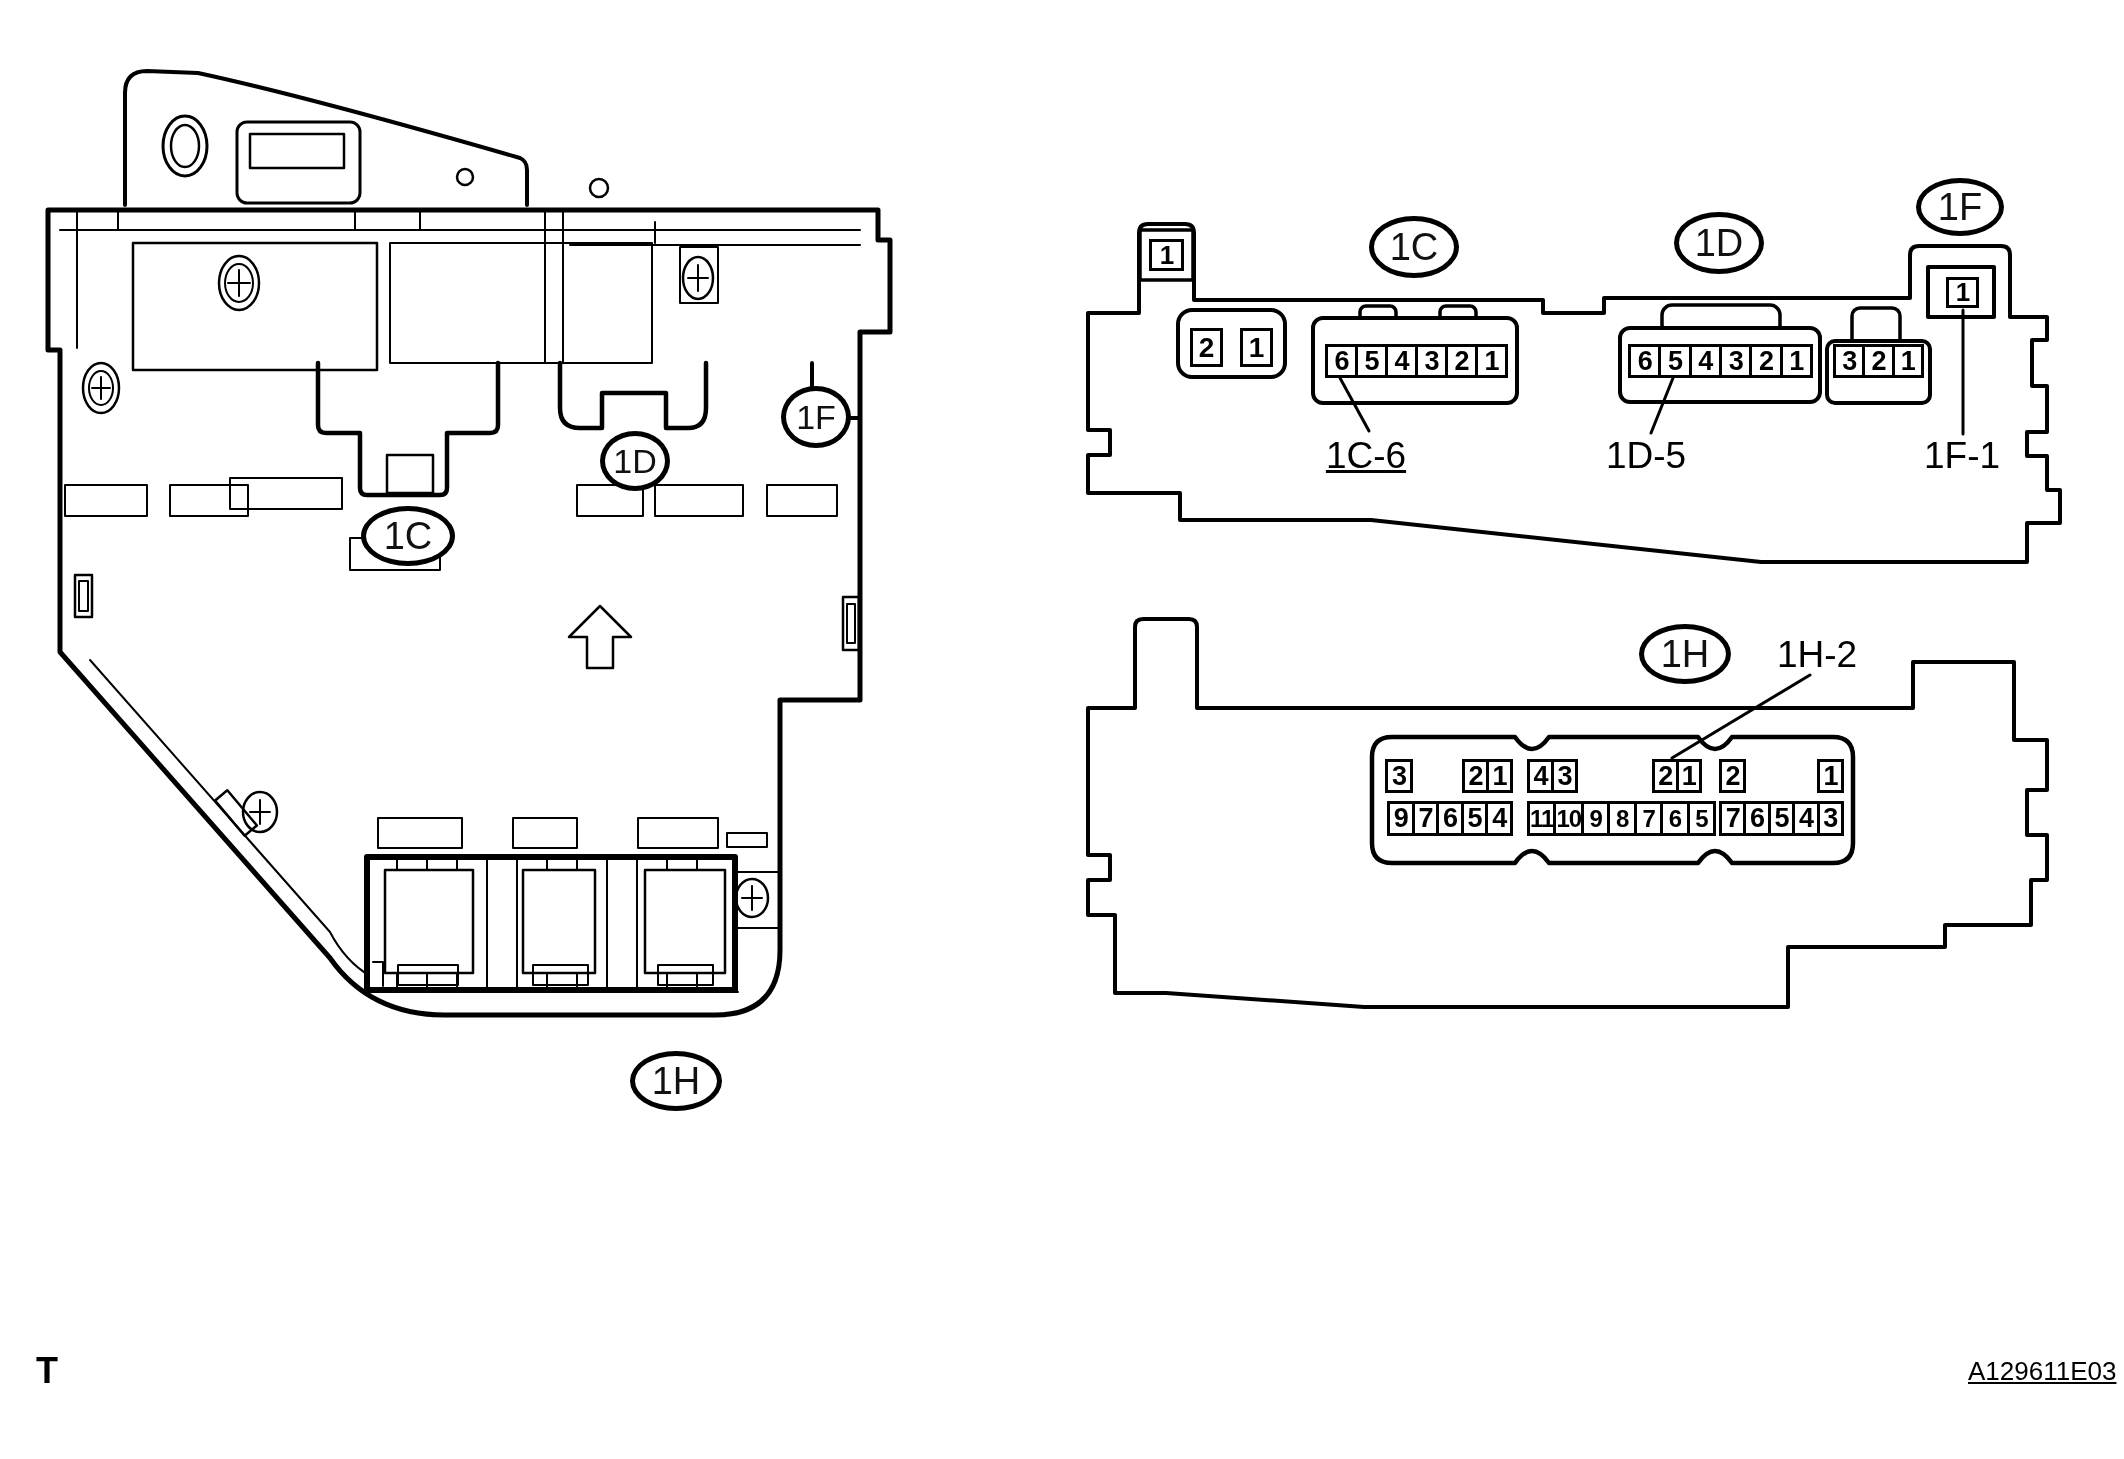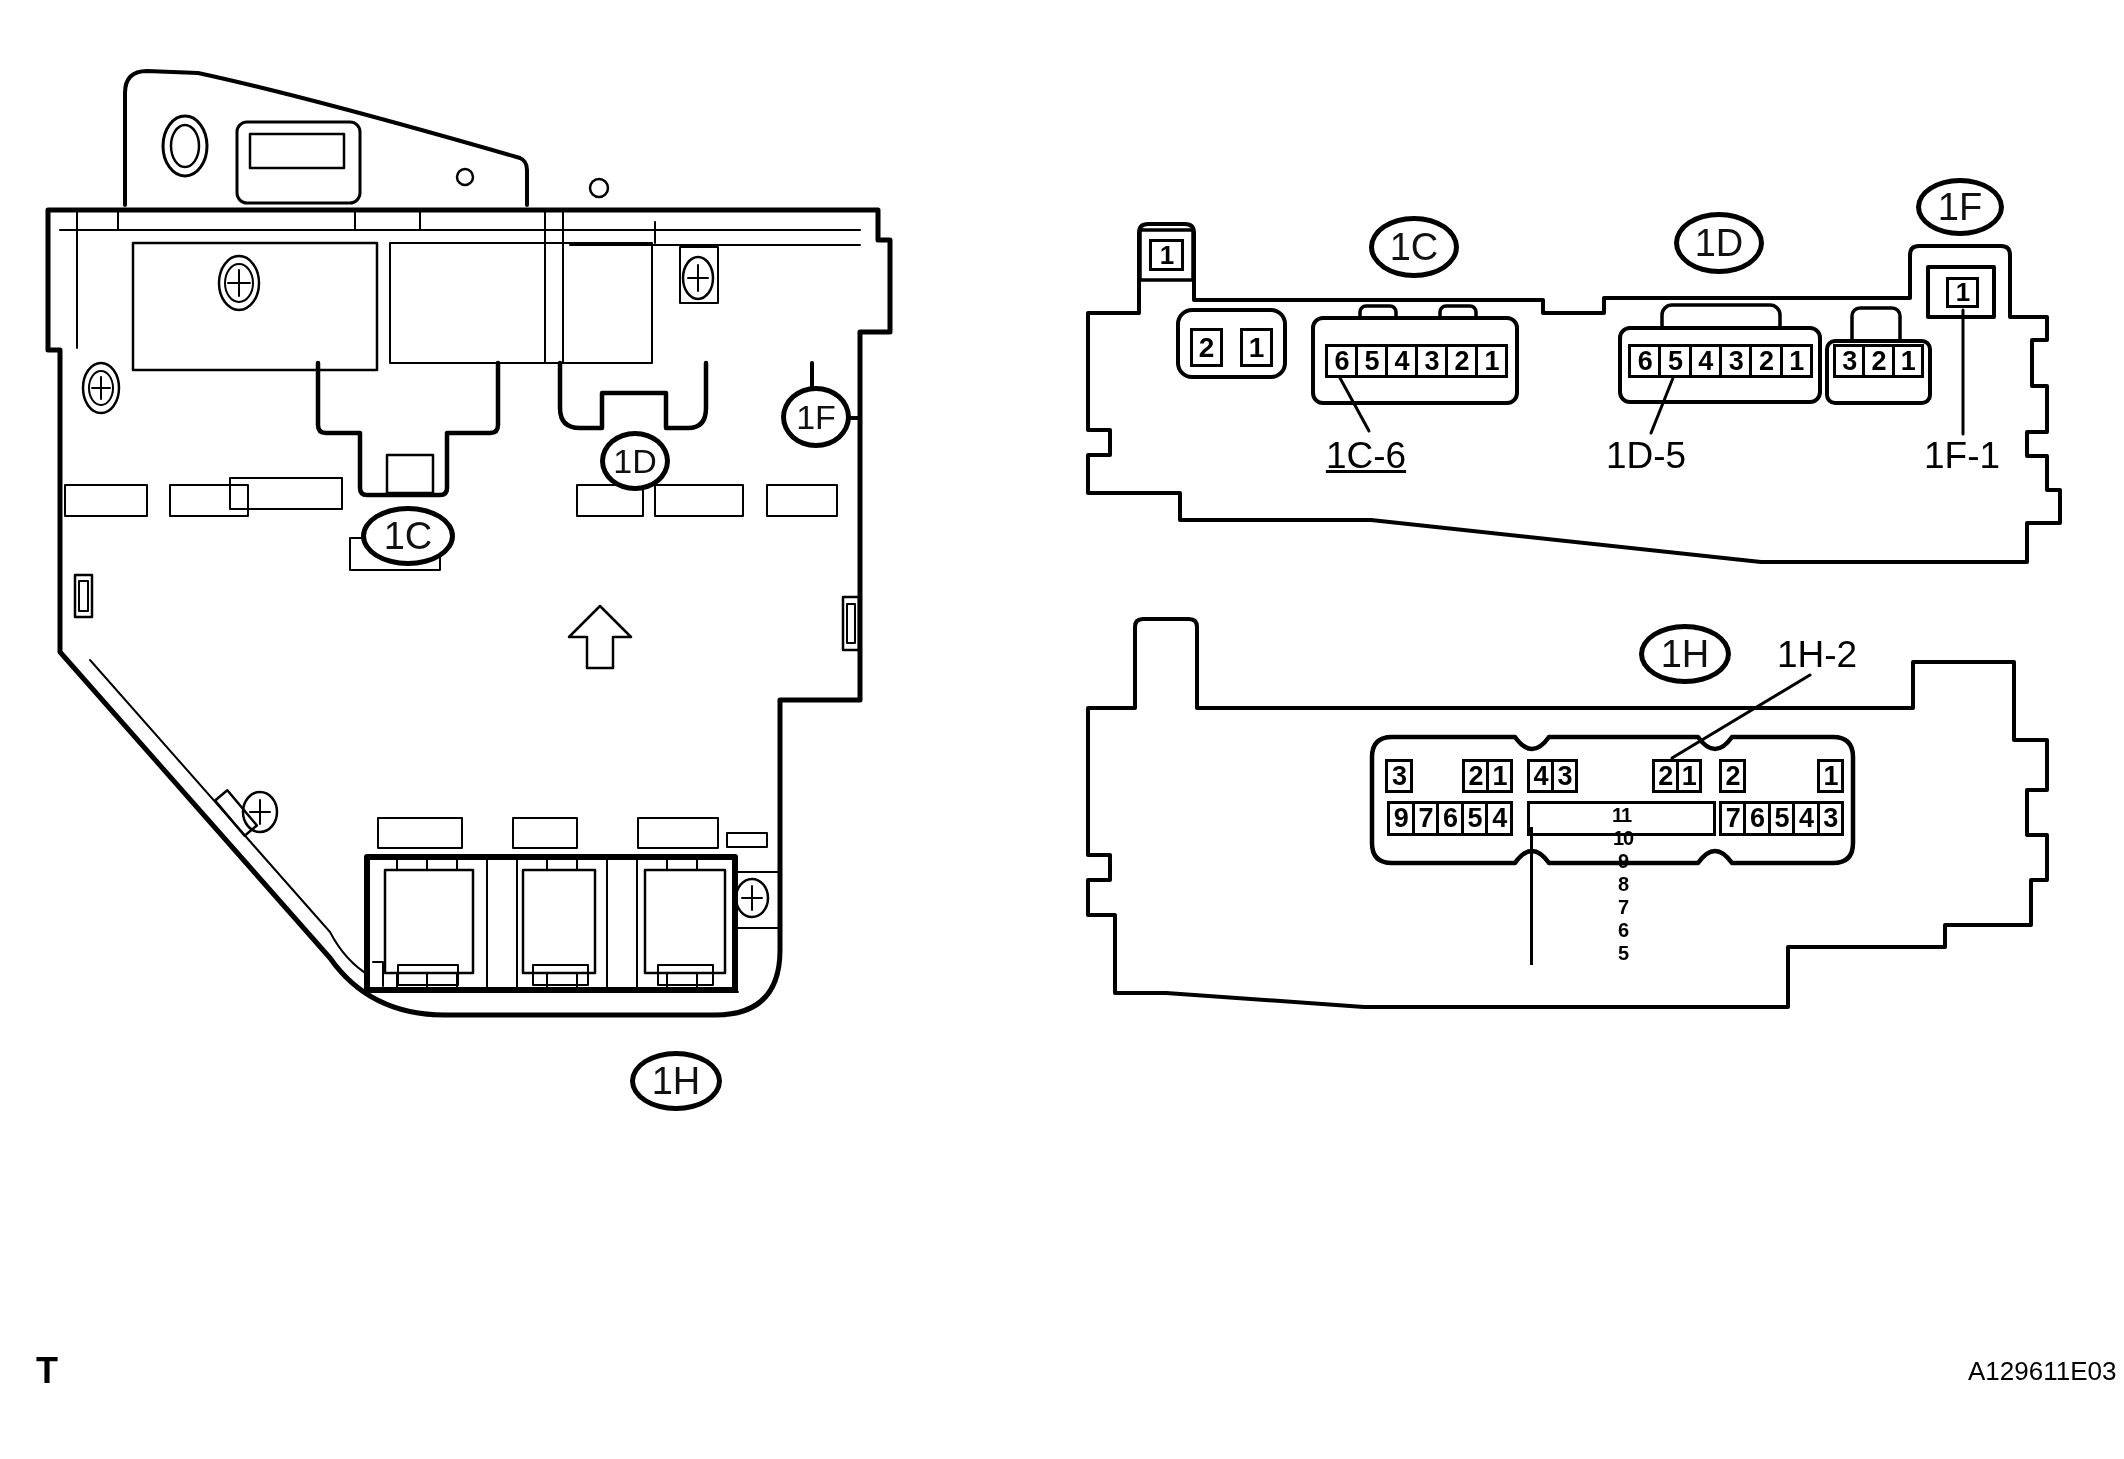--- a/index.html
+++ b/index.html
@@ -194,35 +194,35 @@
     <div class="pin-row" style="left: 1817px; top: 759px; width: 27px; height: 34px; font-size: 27px;">
       <div class="pin-cell">1</div>
     </div>
     <div class="pin-row" style="left: 1387px; top: 801px; width: 126px; height: 35px; font-size: 27px;">
       <div class="pin-cell">9</div>
       <div class="pin-cell joined">7</div>
       <div class="pin-cell joined">6</div>
       <div class="pin-cell joined">5</div>
       <div class="pin-cell joined">4</div>
     </div>
-    <div class="pin-row" style="left: 1527px; top: 801px; width: 189px; height: 35px; font-size: 20px; flex-direction: column;">
+    <div class="pin-row" style="left: 1527px; top: 801px; width: 189px; height: 35px; font-size: 24px;">
       <div class="pin-cell">11</div>
       <div class="pin-cell joined">10</div>
       <div class="pin-cell joined">9</div>
       <div class="pin-cell joined">8</div>
       <div class="pin-cell joined">7</div>
       <div class="pin-cell joined">6</div>
       <div class="pin-cell joined">5</div>
     </div>
     <div class="pin-row" style="left: 1719px; top: 801px; width: 125px; height: 35px; font-size: 27px;">
       <div class="pin-cell">7</div>
       <div class="pin-cell joined">6</div>
       <div class="pin-cell joined">5</div>
       <div class="pin-cell joined">4</div>
       <div class="pin-cell joined">3</div>
     </div>
     <div class="ctext center" style="left: 1366px; top: 456px; font-size: 37px; text-decoration: underline;">1C-6</div>
     <div class="ctext center" style="left: 1646px; top: 456px; font-size: 37px;">1D-5</div>
     <div class="ctext center" style="left: 1962px; top: 456px; font-size: 37px; text-align: center;">1F-1</div>
     <div class="ctext center" style="left: 1817px; top: 655px; font-size: 37px;">1H-2</div>
     <div class="ctext" style="left: 36px; top: 1350px; font-size: 36px; font-weight: bold;">T</div>
-    <div class="ctext" style="left: 1968px; top: 1356px; font-size: 26px;">A129611E03</div>
+    <div class="ctext" style="left: 1968px; top: 1356px; font-size: 26px; text-decoration: underline;">A129611E03</div>
   </div>
 
 </body></html>

